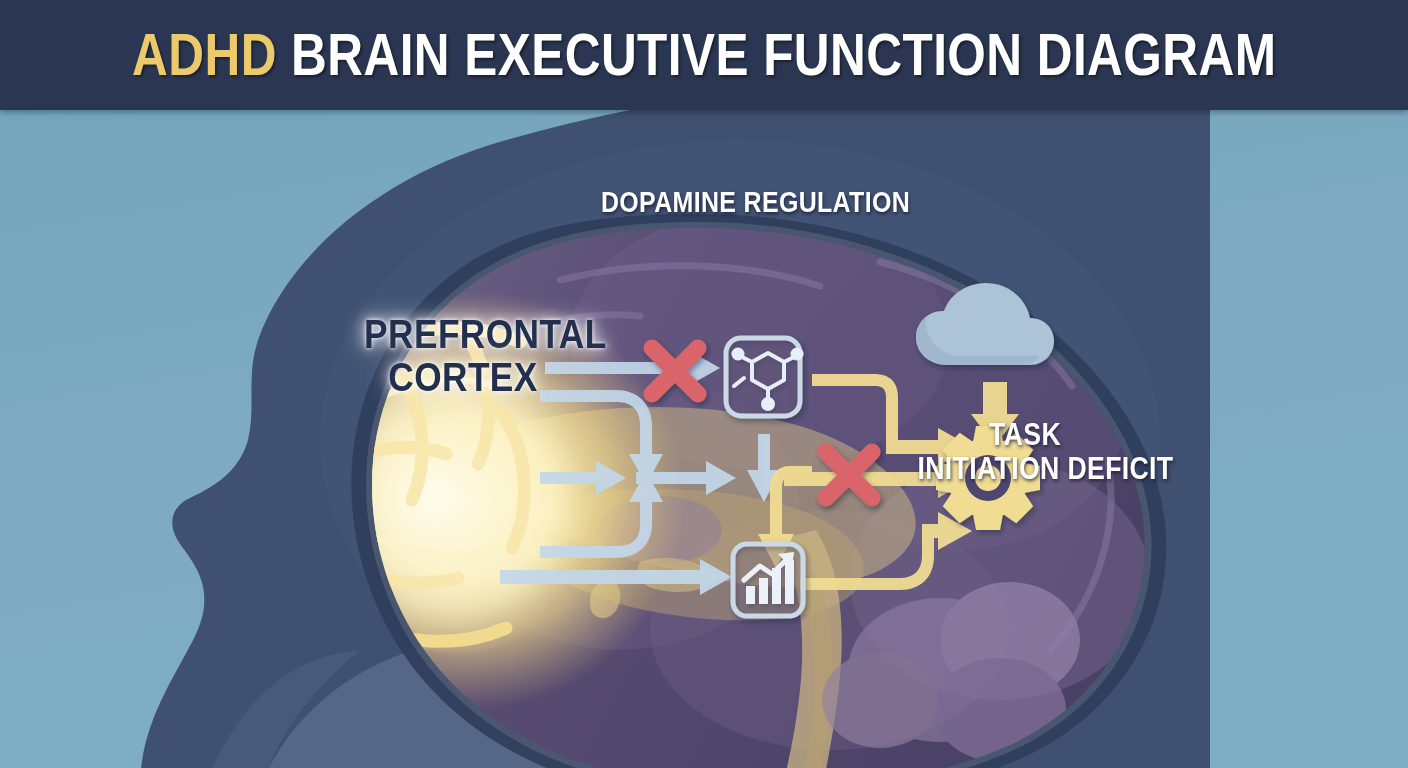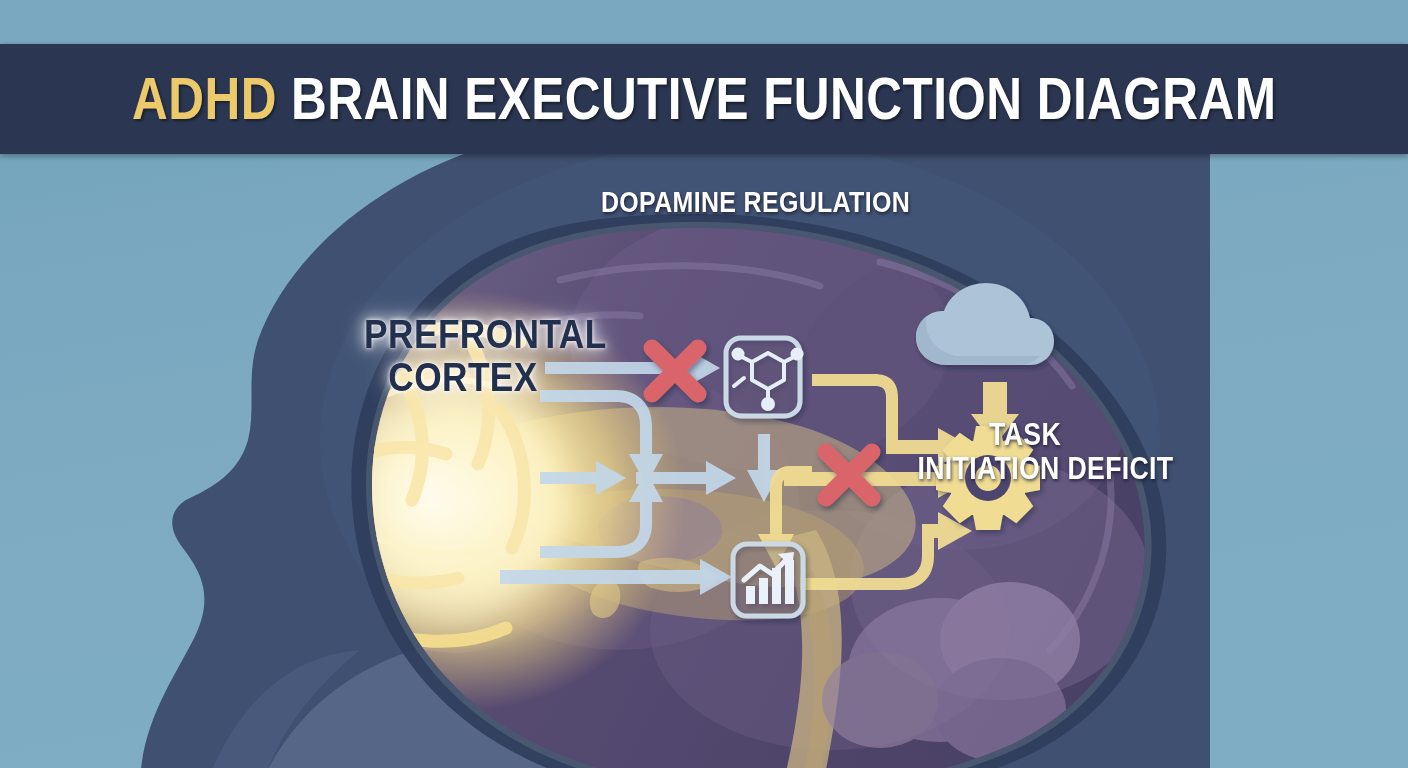--- a/index.html
+++ b/index.html
@@ -3,21 +3,21 @@
 <meta charset="utf-8">
 <style>
   html,body{margin:0;padding:0;background:#7aa8c0;}
   body{width:1408px;height:768px;overflow:hidden;
        font-family:"Liberation Sans","DejaVu Sans",sans-serif;}
   #stage{position:relative;width:1408px;height:768px;overflow:hidden;}
 
   
   #header{position:absolute;left:0;top:0;width:1408px;height:110px;
           background:#2b3752;display:flex;align-items:center;justify-content:center;
-          box-shadow:0 2px 6px rgba(0,0,0,.35);z-index:40;margin-top:44px;}
+          box-shadow:0 2px 6px rgba(0,0,0,.35);z-index:40;}
   #header-title{font-size:59px;line-height:1;font-weight:700;letter-spacing:.5px;
           white-space:nowrap;transform:scaleX(.84);transform-origin:center;
           text-shadow:2px 2px 3px rgba(0,0,0,.45);}
   #header-title .gold{color:#ecc96a;}
   #header-title .wht{color:#ffffff;}
 
   
   #scene{position:absolute;left:0;top:110px;width:1408px;height:658px;}
   #scene svg{display:block;width:1408px;height:658px;}
 

